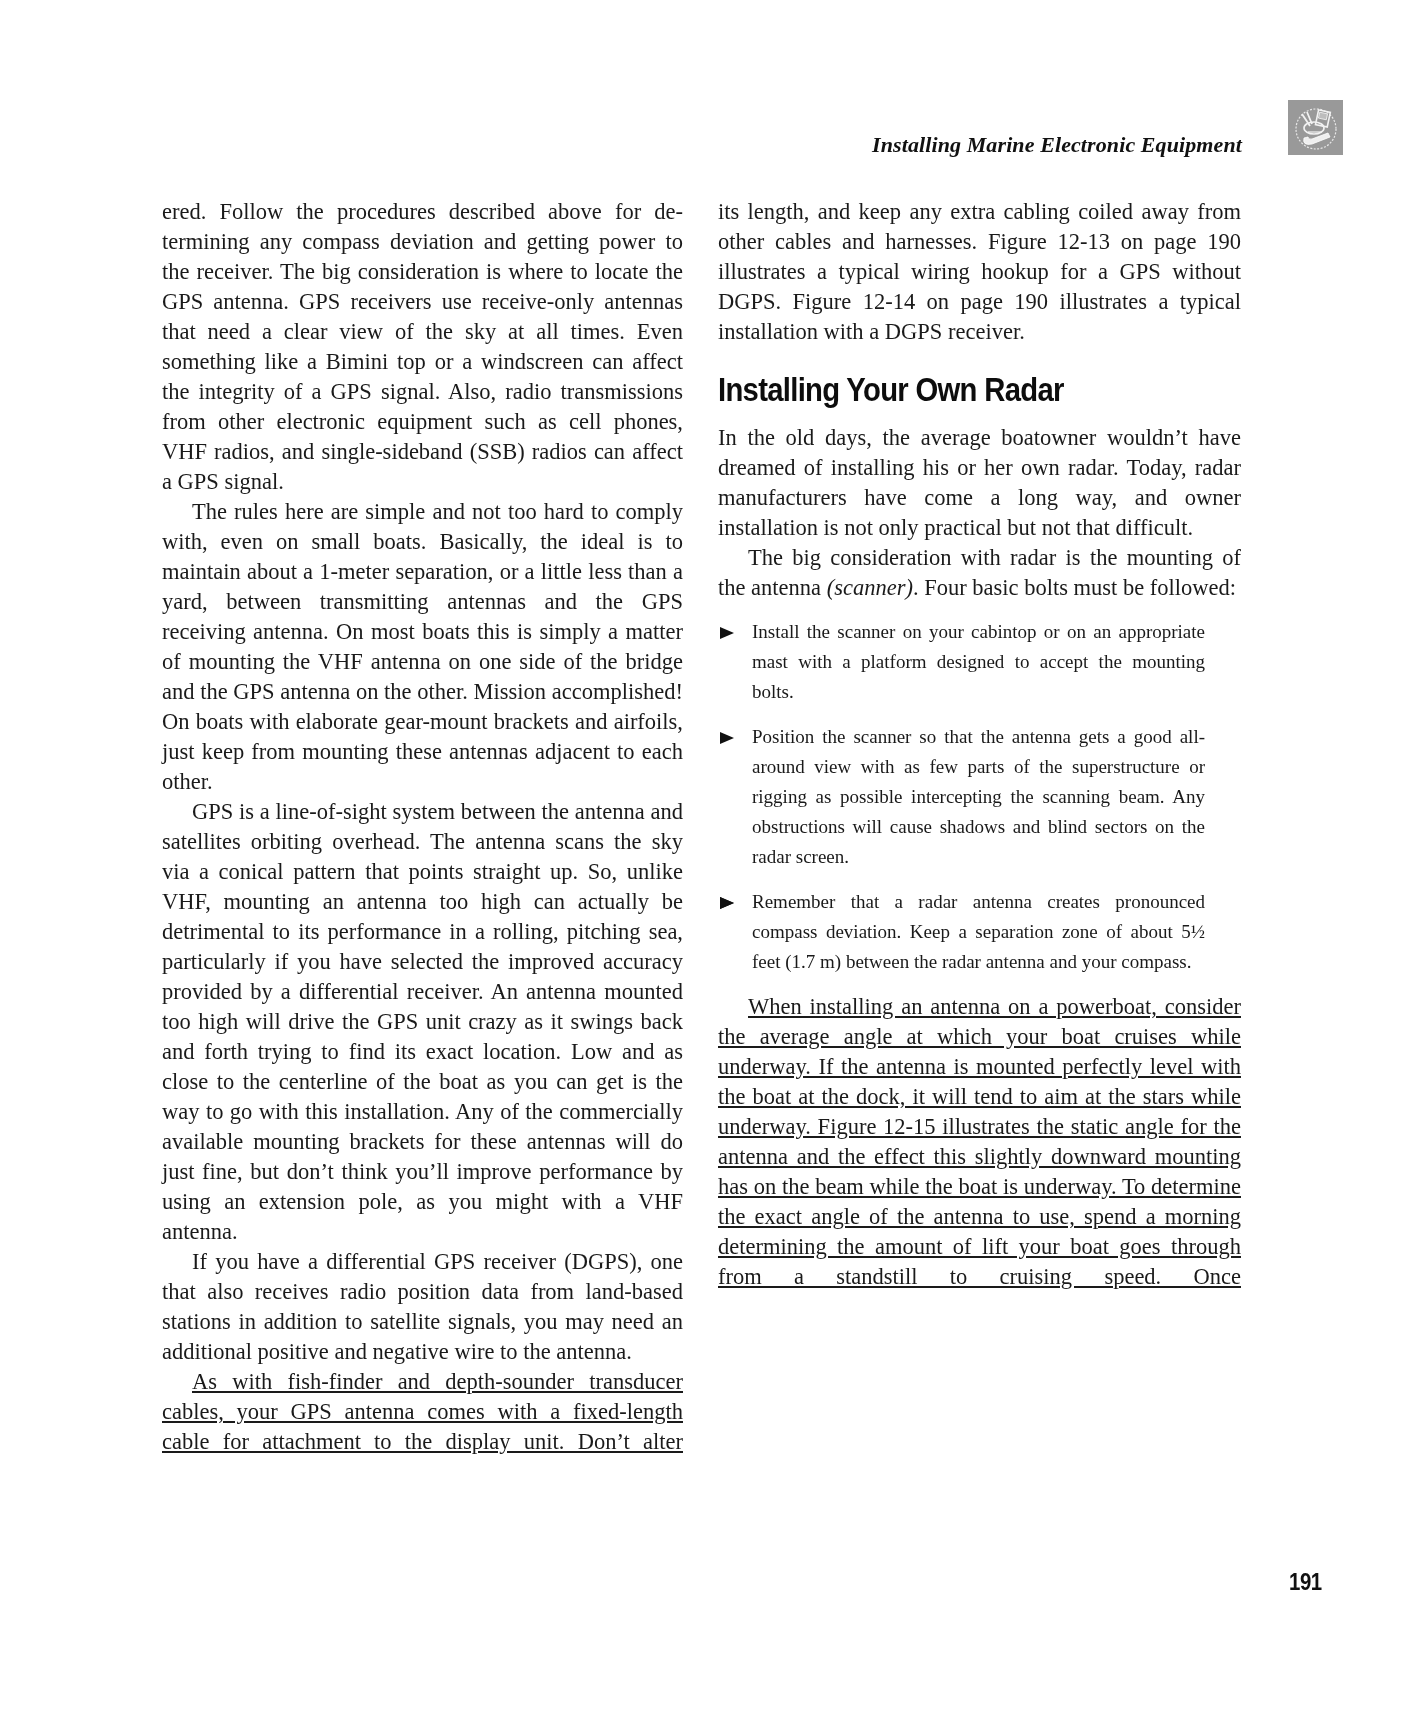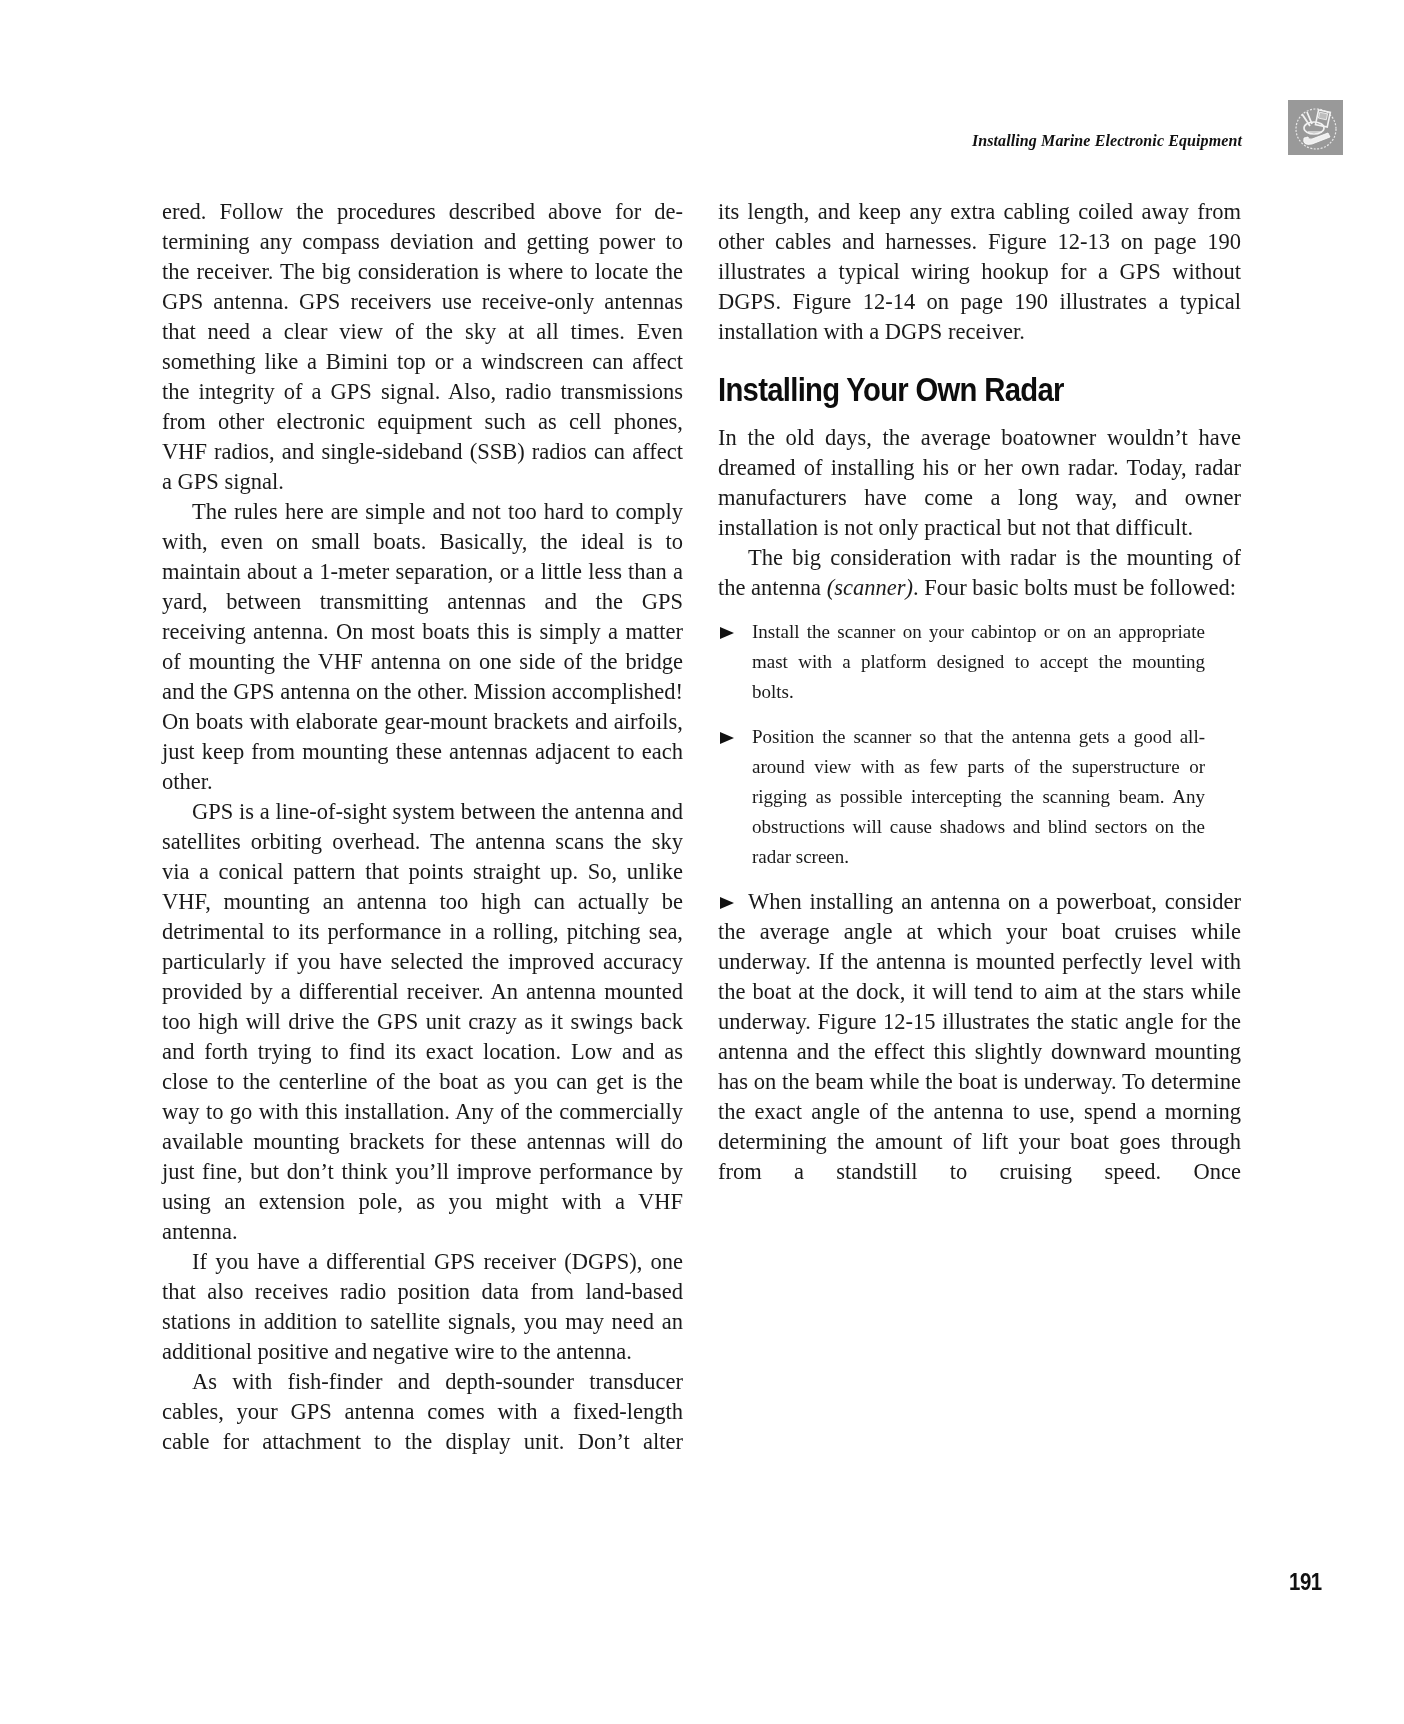--- a/index.html
+++ b/index.html
@@ -14,21 +14,21 @@
       overflow: hidden;
       color: #1a1a1a;
       font-family: "Liberation Serif", "DejaVu Serif", serif;
     }
     .running-head {
       position: absolute;
       top: 132px;
       right: 162px;
       font-style: italic;
       font-weight: bold;
-      font-size: 16px;
+      font-size: 22px;
       letter-spacing: 0.1px;
       color: #111;
       white-space: nowrap;
     }
     .chapter-icon {
       position: absolute;
       left: 1288px;
       top: 100px;
       width: 55px;
       height: 55px;
@@ -94,21 +94,21 @@
       left: 1289px;
       top: 1568px;
       font-family: "Liberation Sans", "DejaVu Sans", sans-serif;
       font-weight: bold;
       font-size: 24px;
       letter-spacing: -0.5px;
       transform: scaleX(0.85);
       transform-origin: left center;
       color: #111;
     }
-    .last-line { text-align-last: justify; }
+    .last-line { text-align-last: justify; text-decoration: underline; }
   </style>
 </head>
 <body>
 
 <div class="running-head">Installing Marine Electronic Equipment</div>
 
 <div class="chapter-icon">
   <svg width="48" height="48" viewBox="0 0 48 48" aria-hidden="true">
     <circle cx="24" cy="25" r="20" fill="none" stroke="#e8e8e8" stroke-width="1.2" stroke-dasharray="2 1.5"></circle>
     <rect x="25" y="7" width="12" height="15" fill="none" stroke="#f2f2f2" stroke-width="1.6" transform="rotate(12 31 14)"></rect>
@@ -141,18 +141,22 @@
       <span class="bullet-icon"></span>
       <span>Install the scanner on your cabintop or on an ap­propriate mast with a platform designed to ac­cept the mounting bolts.</span>
     </li>
     <li>
       <span class="bullet-icon"></span>
       <span>Position the scanner so that the antenna gets a good all-around view with as few parts of the su­perstructure or rigging as possible intercepting the scanning beam. Any obstructions will cause shadows and blind sectors on the radar screen.</span>
     </li>
     <li>
       <span class="bullet-icon"></span>
     </li>
+    <li>
+      <span class="bullet-icon"></span>
+      <span>Remember that a radar antenna creates pro­nounced compass deviation. Keep a separation zone of about 5½ feet (1.7 m) between the radar antenna and your compass.</span>
+    </li>
   </ul>
 
   <p class="body indent last-line">When installing an antenna on a powerboat, consider the average angle at which your boat cruises while underway. If the antenna is mounted perfectly level with the boat at the dock, it will tend to aim at the stars while underway. Figure 12-15 il­lustrates the static angle for the antenna and the ef­fect this slightly downward mounting has on the beam while the boat is underway. To determine the exact angle of the antenna to use, spend a morning determining the amount of lift your boat goes through from a standstill to cruising speed. Once</p>
 </div>
 
 <div class="page-number">191</div>
 
 </body></html>

